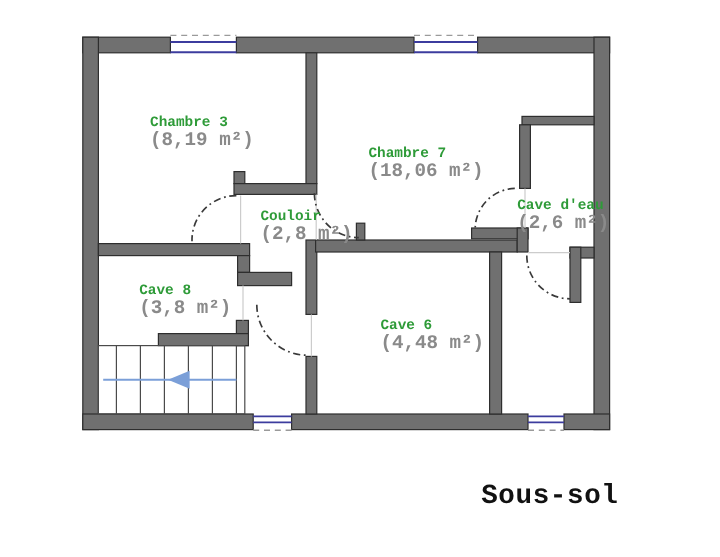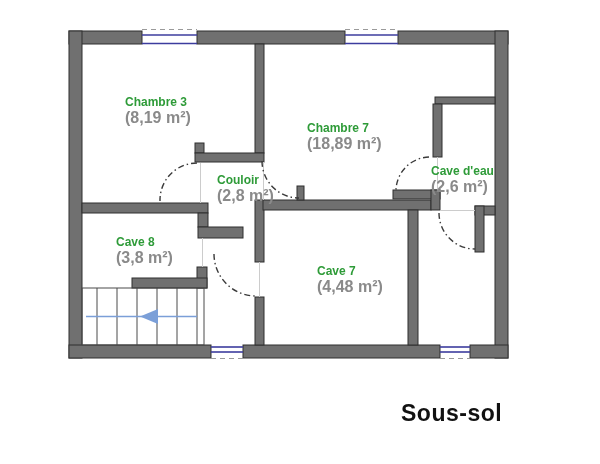--- a/index.html
+++ b/index.html
@@ -9,21 +9,21 @@
     --wall-outline:#2e2e2e;
     --window-blue:#3c3c9e;
     --arrow-blue:#7b9fd8;
     --title-color:#111111;
   }
   html,body{margin:0;padding:0;background:#ffffff;}
   .canvas{
     position:relative;
     width:548px;height:464px;
     background:#ffffff;
-    font-family:Liberation Sans, sans-serif;
+    font-family:Liberation Mono, monospace;
     overflow:hidden;
   }
   svg{position:absolute;left:0;top:0;}
   .wall{fill:var(--wall-fill);stroke:var(--wall-outline);stroke-width:1;}
   .win{stroke:var(--window-blue);stroke-width:1.6;fill:none;}
   .win-dash{stroke:#9a9a9a;stroke-width:1.2;stroke-dasharray:5 4;fill:none;}
   .door-arc{stroke:#3a3a3a;stroke-width:1.4;fill:none;stroke-dasharray:6 3 1.5 3;}
   .hairline{stroke:#cccccc;stroke-width:1;fill:none;}
   .stair-line{stroke:#4a4a4a;stroke-width:1;fill:none;}
   .arrow-line{stroke:var(--arrow-blue);stroke-width:1.6;fill:none;}
@@ -133,33 +133,33 @@
       </g>
     </g>
   </svg>
 
   <div class="room-label" style="left:125px;top:95px">
     <div class="room-name">Chambre 3</div>
     <div class="room-area">(8,19 m²)</div>
   </div>
   <div class="room-label" style="left:307px;top:121px">
     <div class="room-name">Chambre 7</div>
-    <div class="room-area">(18,89 m²)</div>
+    <div class="room-area">(18,06 m²)</div>
   </div>
   <div class="room-label" style="left:217px;top:173px">
     <div class="room-name">Couloir</div>
     <div class="room-area">(2,8 m²)</div>
   </div>
   <div class="room-label" style="left:431px;top:164px">
     <div class="room-name">Cave d'eau</div>
     <div class="room-area">(2,6 m²)</div>
   </div>
   <div class="room-label" style="left:116px;top:235px">
     <div class="room-name">Cave 8</div>
     <div class="room-area">(3,8 m²)</div>
   </div>
   <div class="room-label" style="left:317px;top:264px">
-    <div class="room-name">Cave 7</div>
+    <div class="room-name">Cave 6</div>
     <div class="room-area">(4,48 m²)</div>
   </div>
 
   <div class="plan-title">Sous-sol</div>
 </div>
 
 </body></html>

